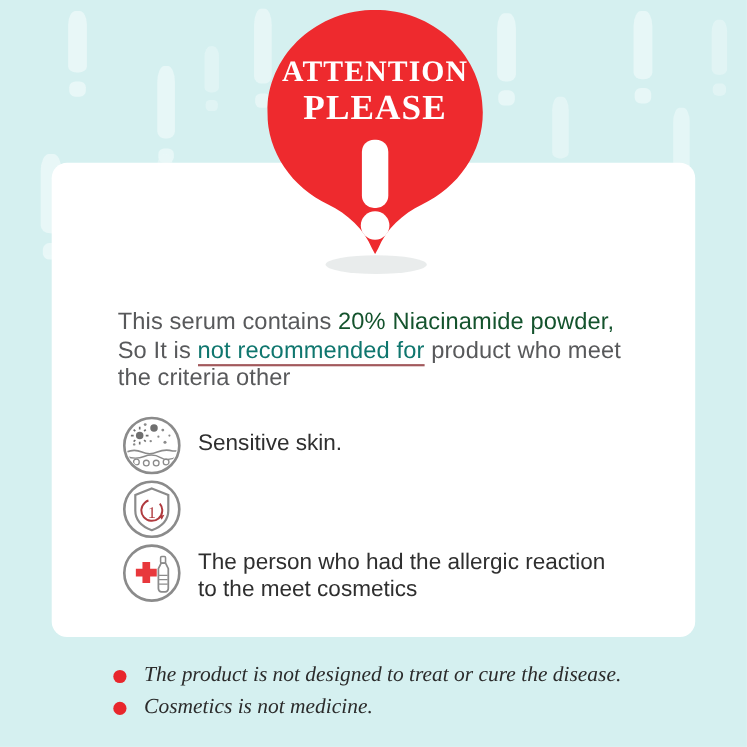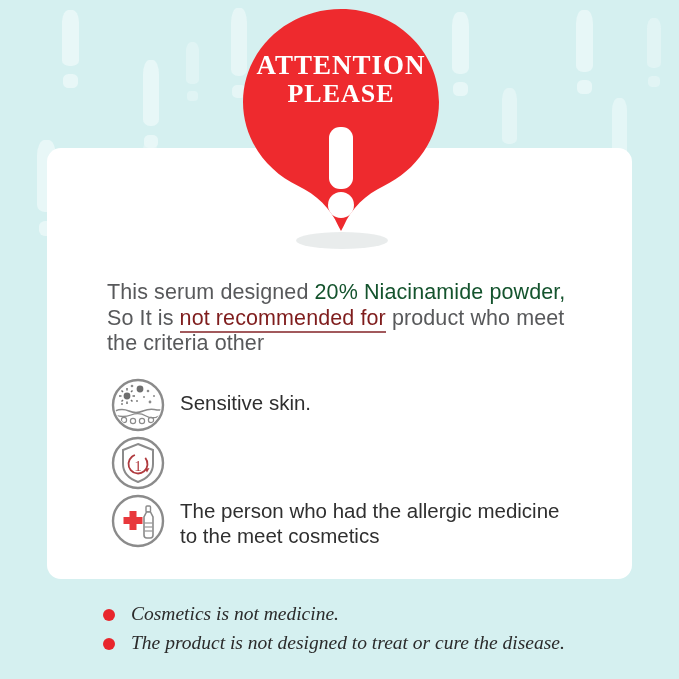--- a/index.html
+++ b/index.html
@@ -90,38 +90,38 @@
     z-index: 4;
   }
   #pin-title .l1 {
     display: block;
     font-size: 27px;
     font-variant: small-caps;
     letter-spacing: 1px;
   }
   #pin-title .l2 {
     display: block;
-    font-size: 26px;
+    font-size: 32px;
     margin-top: 1px;
     letter-spacing: 1px;
   }
 
   
   #intro {
     position: absolute;
     left: 107px;
     top: 280px;
     width: 500px;
     font-size: 21.5px;
     line-height: 25.5px;
     color: #58595b;
     letter-spacing: .1px;
   }
   #intro .emph {
-    color: #7f1d1d;
+    color: #0f766e;
     border-bottom: 2px solid #a2595c;
     padding-bottom: 1px;
   }
   #intro .dark { color: #14532d; }
 
   
   #criteria {
     position: absolute;
     left: 110px;
     top: 377px;
@@ -243,21 +243,21 @@
       <circle cx="98" cy="196" r="13" fill="#ffffff"></circle>
     </svg>
   </div>
 
   <div id="pin-title">
     <span class="l1">ATTENTION</span>
     <span class="l2">PLEASE</span>
   </div>
 
   <div id="intro">
-    <span>This serum designed </span><span class="dark">20% Niacinamide powder,</span><br>
+    <span>This serum contains </span><span class="dark">20% Niacinamide powder,</span><br>
     <span>So It is </span><span class="emph">not recommended for</span><span> product who meet</span><br>
     <span>the criteria other</span>
   </div>
 
   <div id="criteria">
 
     <div class="crit-row">
       <div class="crit-icon">
         <svg width="56" height="56" viewBox="0 0 56 56">
           <circle cx="28" cy="28" r="25" fill="none" stroke="#8b8b8b" stroke-width="2.4"></circle>
@@ -314,31 +314,31 @@
           <circle cx="28" cy="28" r="25" fill="none" stroke="#8b8b8b" stroke-width="2.4"></circle>
           <path d="M17.5 21 L23.5 21 L23.5 15 L30.5 15 L30.5 21 L36.5 21 L36.5 28 L30.5 28 L30.5 34 L23.5 34 L23.5 28 L17.5 28 Z" fill="#e8383c" transform="translate(-4,3)"></path>
           <rect x="36" y="13" width="4.5" height="6" rx="1" fill="none" stroke="#8b8b8b" stroke-width="1.4"></rect>
           <path d="M36.5 19 L34 24 L34 42 C34 43.6 35.2 45 36.8 45 L40.2 45 C41.8 45 43 43.6 43 42 L43 24 L40.5 19 Z" fill="#ffffff" stroke="#8b8b8b" stroke-width="1.6"></path>
           <line x1="34.6" y1="30" x2="42.4" y2="30" stroke="#8b8b8b" stroke-width="1.1"></line>
           <line x1="34.6" y1="34" x2="42.4" y2="34" stroke="#8b8b8b" stroke-width="1.1"></line>
           <line x1="34.6" y1="38" x2="42.4" y2="38" stroke="#8b8b8b" stroke-width="1.1"></line>
         </svg>
       </div>
       <div class="crit-text">
-        <span>The person who had the allergic medicine</span><br>
+        <span>The person who had the allergic reaction</span><br>
         <span>to the meet cosmetics</span>
       </div>
     </div>
 
   </div>
 
   <div id="footnotes">
     <div class="foot-row">
       <div class="foot-bullet"></div>
-      <div class="foot-text">Cosmetics is not medicine.</div>
+      <div class="foot-text">The product is not designed to treat or cure the disease.</div>
     </div>
     <div class="foot-row">
       <div class="foot-bullet"></div>
-      <div class="foot-text">The product is not designed to treat or cure the disease.</div>
+      <div class="foot-text">Cosmetics is not medicine.</div>
     </div>
   </div>
 
 </div>
 
 </body></html>

